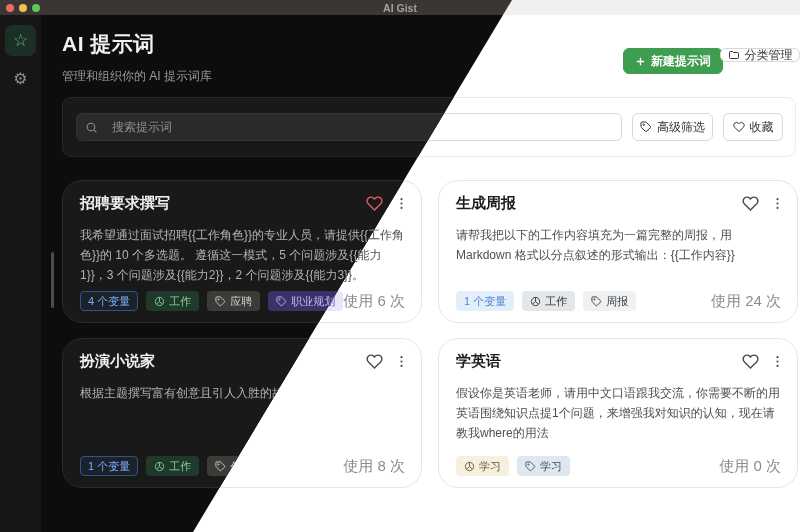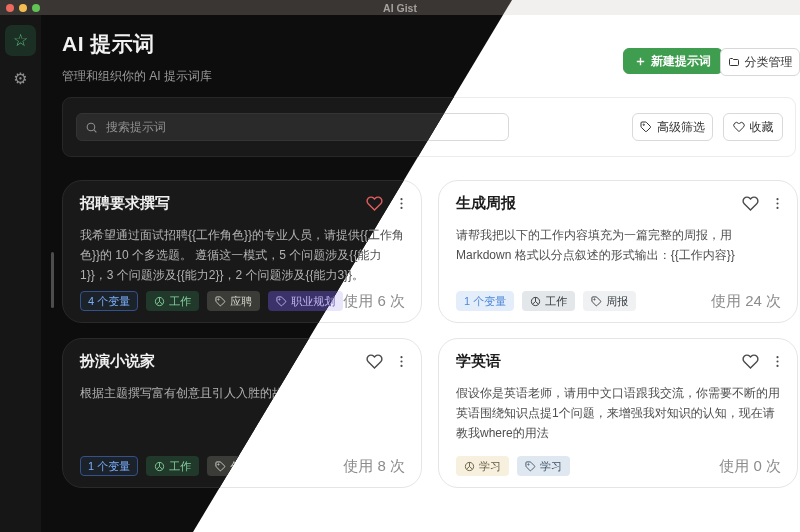--- a/index.html
+++ b/index.html
@@ -40,30 +40,30 @@
   .page-title{position:absolute;left:21px;top:15px;font-size:21px;font-weight:bold;letter-spacing:.5px;}
   .light .page-title{color:#1a1a1a;} .dark .page-title{color:#f2f2f2;}
   .page-subtitle{position:absolute;left:21px;top:53px;font-size:12px;}
   .light .page-subtitle{color:#6f6f6f;} .dark .page-subtitle{color:#9a9a9a;}
 
   .btn{display:inline-flex;align-items:center;justify-content:center;gap:5px;
        border-radius:6px;font-size:12px;box-sizing:border-box;cursor:pointer;}
   .btn svg{flex:0 0 auto;}
   .btn-new{position:absolute;left:582px;top:33px;width:100px;height:26px;
            background:var(--accent,#3f9d4f);color:#fff;border:1px solid var(--accent,#3f9d4f);font-weight:bold;}
-  .btn-category{position:absolute;left:679px;top:33px;width:80px;height:28px;}
+  .btn-category{position:absolute;left:679px;top:33px;width:80px;height:14px;}
   .light .btn-category{background:#fff;border:1px solid #d8d8d8;color:#333;}
   .dark  .btn-category{background:#1f1f1f;border:1px solid #343434;color:#ddd;}
 
   .search-panel{position:absolute;left:21px;top:82px;width:734px;height:60px;
                 border-radius:9px;box-sizing:border-box;}
   .light .search-panel{background:#fff;border:1px solid #ececec;}
   .dark  .search-panel{background:#191919;border:1px solid #272727;}
-  .search-box{position:absolute;left:13px;top:15px;width:433px;height:28px;border-radius:6px;
-              box-sizing:border-box;display:flex;align-items:center;padding:0 8px;gap:6px;}
+  .search-box{position:absolute;left:13px;top:15px;width:546px;height:28px;border-radius:6px;
+              box-sizing:border-box;display:flex;align-items:center;padding:0 8px;gap:12px;}
   .light .search-box{background:#fff;border:1px solid #d9d9d9;color:#8a8a8a;}
   .dark  .search-box{background:#2a2a2a;border:1px solid #343434;color:#8f8f8f;}
   .search-box input{flex:1;border:none;outline:none;background:transparent;font-size:12px;
                     font-family:"Liberation Sans",sans-serif;color:inherit;}
   .search-box input::placeholder{color:inherit;opacity:1;}
   .btn-filter{position:absolute;left:569px;top:15px;width:81px;height:28px;}
   .btn-favfilter{position:absolute;left:660px;top:15px;width:60px;height:28px;}
   .light .btn-filter,.light .btn-favfilter{background:#fff;border:1px solid #d9d9d9;color:#333;}
   .dark  .btn-filter,.dark  .btn-favfilter{background:#202020;border:1px solid #343434;color:#ccc;}
 

